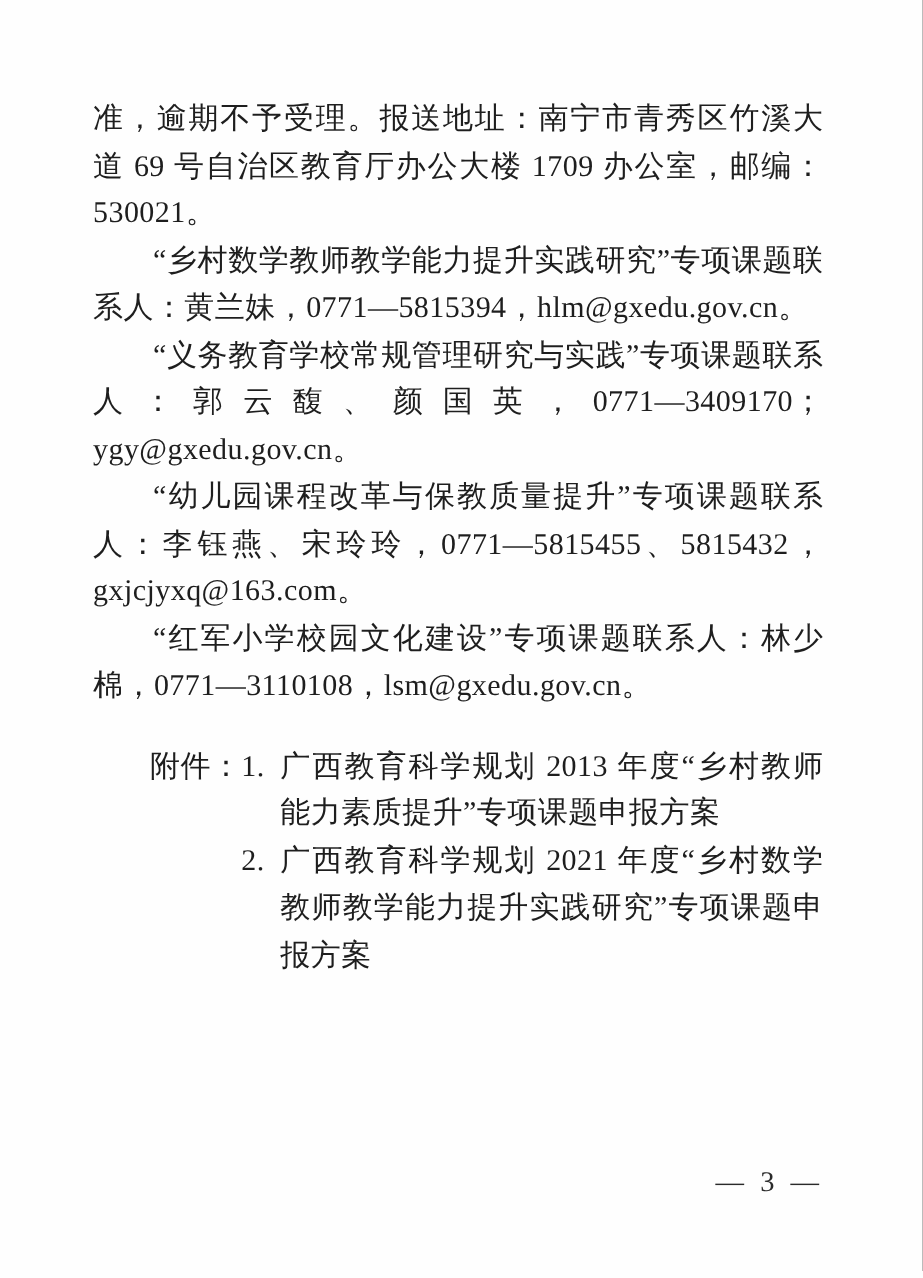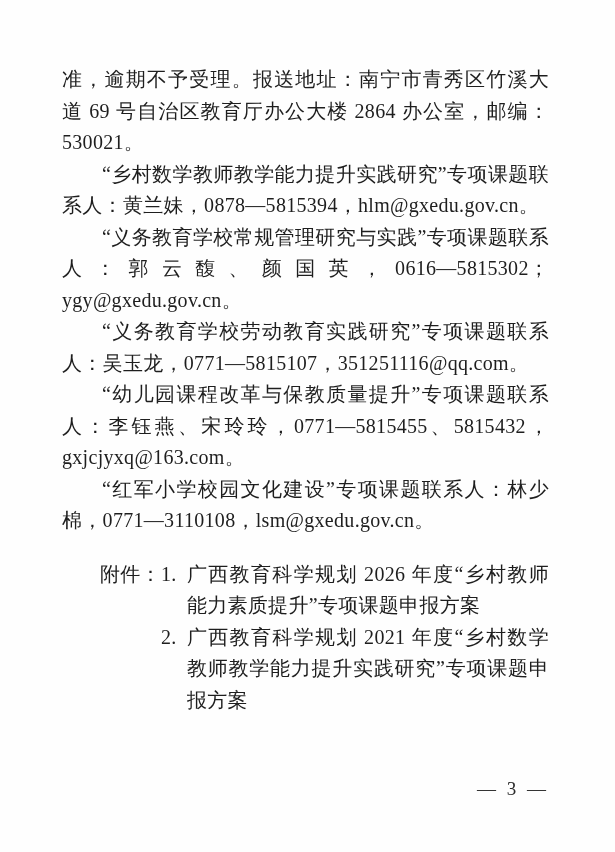--- a/index.html
+++ b/index.html
@@ -71,34 +71,33 @@
     white-space: nowrap;
     color: #2a2a2a;
   }
 </style>
 </head>
 <body>
 
 <div class="page">
   <div class="content">
     <div id="paragraphs">
-        <p class="para noindent">准，逾期不予受理。报送地址：南宁市青秀区竹溪大道 69 号自治区教育厅办公大楼 2864 办公室，邮编：530021。</p>
-        <p class="para">“乡村数学教师教学能力提升实践研究”专项课题联系人：黄兰妹，0878—5815394，hlm@gxedu.gov.cn。</p>
-        <p class="para">“义务教育学校常规管理研究与实践”专项课题联系人：郭云馥、颜国英，0616—5815302；ygy@gxedu.gov.cn。</p>
-        <p class="para">“义务教育学校劳动教育实践研究”专项课题联系人：吴玉龙，0771—5815107，351251116@qq.com。</p>
+        <p class="para noindent">准，逾期不予受理。报送地址：南宁市青秀区竹溪大道 69 号自治区教育厅办公大楼 1709 办公室，邮编：530021。</p>
+        <p class="para">“乡村数学教师教学能力提升实践研究”专项课题联系人：黄兰妹，0771—5815394，hlm@gxedu.gov.cn。</p>
+        <p class="para">“义务教育学校常规管理研究与实践”专项课题联系人：郭云馥、颜国英，0771—3409170；ygy@gxedu.gov.cn。</p>
         <p class="para">“幼儿园课程改革与保教质量提升”专项课题联系人：李钰燕、宋玲玲，0771—5815455、5815432，gxjcjyxq@163.com。</p>
         <p class="para">“红军小学校园文化建设”专项课题联系人：林少棉，0771—3110108，lsm@gxedu.gov.cn。</p>
       </div>
     <div class="attachments">
       <div class="att-row">
         <span class="att-label">附件：</span>
         <div class="att-items" id="att-items">
             <div class="att-item">
               <span class="att-num">1.</span>
-              <span class="att-text">广西教育科学规划 2026 年度“乡村教师能力素质提升”专项课题申报方案</span>
+              <span class="att-text">广西教育科学规划 2013 年度“乡村教师能力素质提升”专项课题申报方案</span>
             </div>
             <div class="att-item">
               <span class="att-num">2.</span>
               <span class="att-text">广西教育科学规划 2021 年度“乡村数学教师教学能力提升实践研究”专项课题申报方案</span>
             </div>
           </div>
       </div>
     </div>
   </div>
   <div class="page-number">— 3 —</div>

